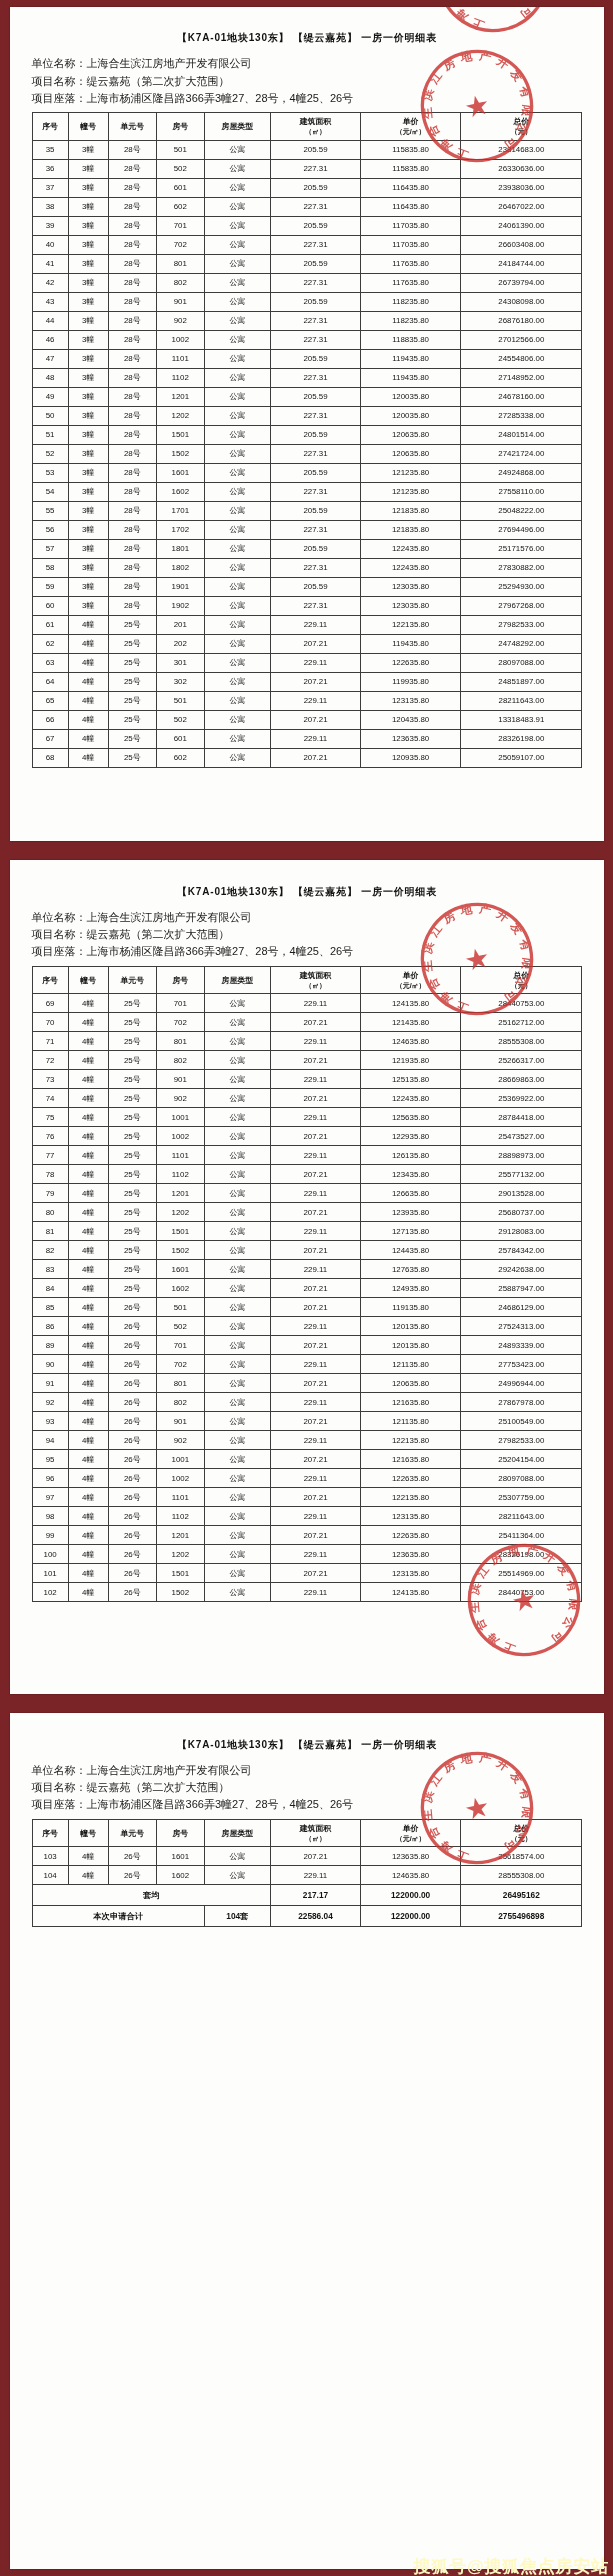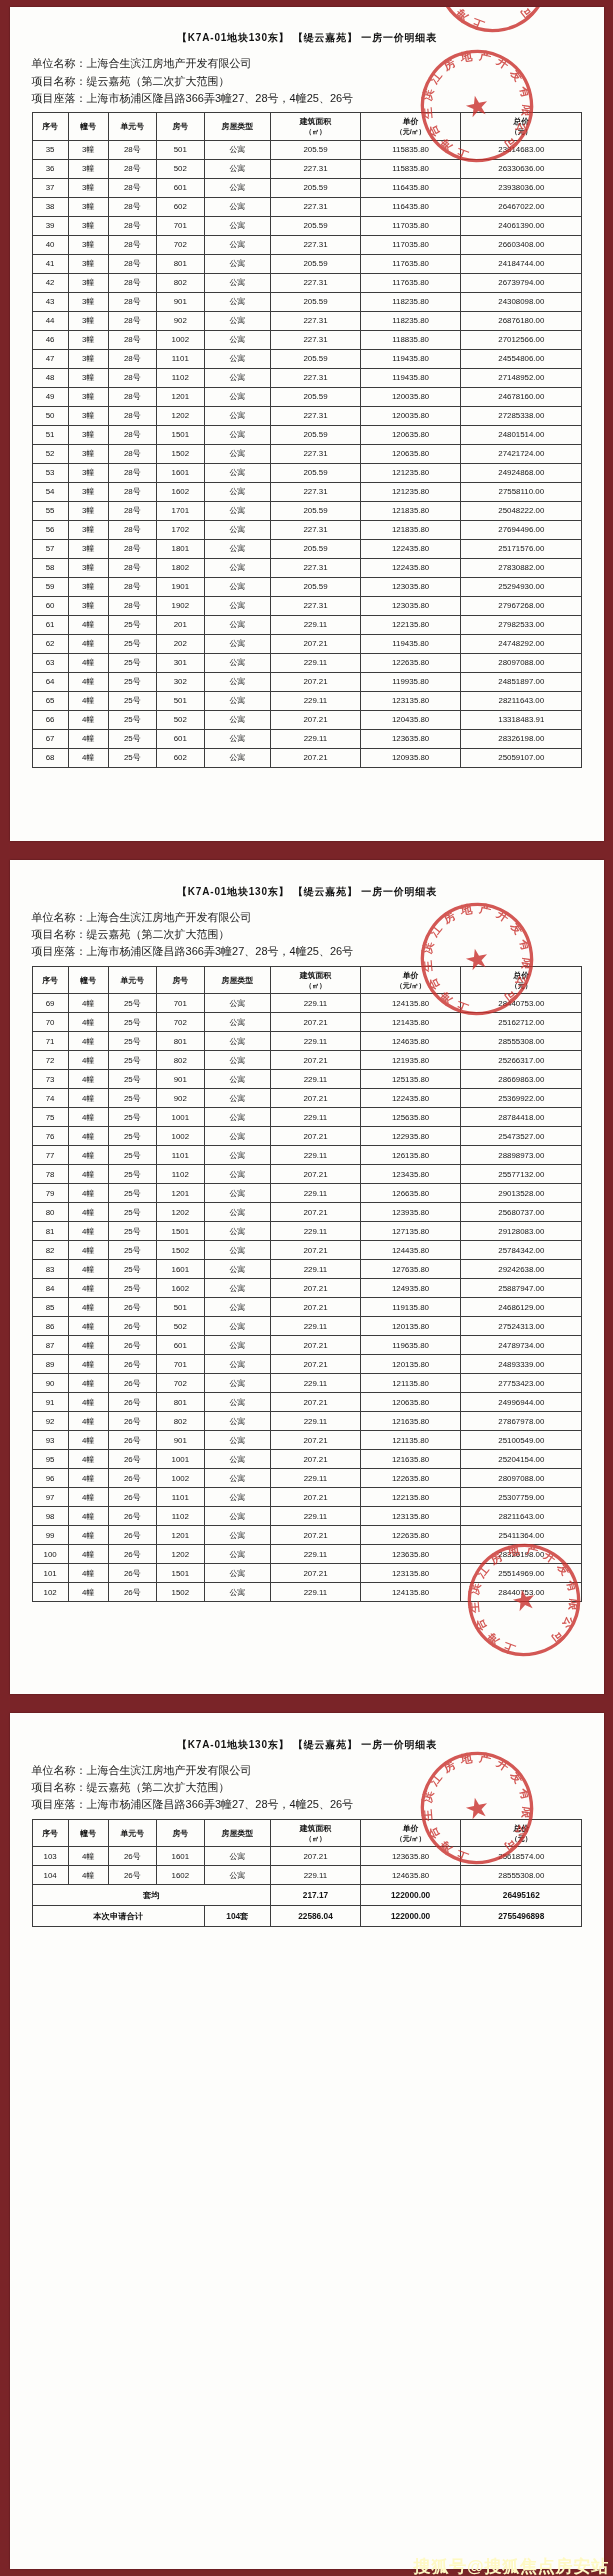--- a/index.html
+++ b/index.html
@@ -739,30 +739,20 @@
               <td>86</td>
               <td>4幢</td>
               <td>26号</td>
               <td>502</td>
               <td>公寓</td>
               <td>229.11</td>
               <td>120135.80</td>
               <td>27524313.00</td>
             </tr>
             <tr>
-              <td>87</td>
-              <td>4幢</td>
-              <td>26号</td>
-              <td>601</td>
-              <td>公寓</td>
-              <td>207.21</td>
-              <td>119635.80</td>
-              <td>24789734.00</td>
-            </tr>
-            <tr>
               <td>89</td>
               <td>4幢</td>
               <td>26号</td>
               <td>701</td>
               <td>公寓</td>
               <td>207.21</td>
               <td>120135.80</td>
               <td>24893339.00</td>
             </tr>
             <tr>
@@ -797,20 +787,30 @@
             </tr>
             <tr>
               <td>93</td>
               <td>4幢</td>
               <td>26号</td>
               <td>901</td>
               <td>公寓</td>
               <td>207.21</td>
               <td>121135.80</td>
               <td>25100549.00</td>
+            </tr>
+            <tr>
+              <td>94</td>
+              <td>4幢</td>
+              <td>26号</td>
+              <td>902</td>
+              <td>公寓</td>
+              <td>229.11</td>
+              <td>122135.80</td>
+              <td>27982533.00</td>
             </tr>
             <tr>
               <td>95</td>
               <td>4幢</td>
               <td>26号</td>
               <td>1001</td>
               <td>公寓</td>
               <td>207.21</td>
               <td>121635.80</td>
               <td>25204154.00</td>

